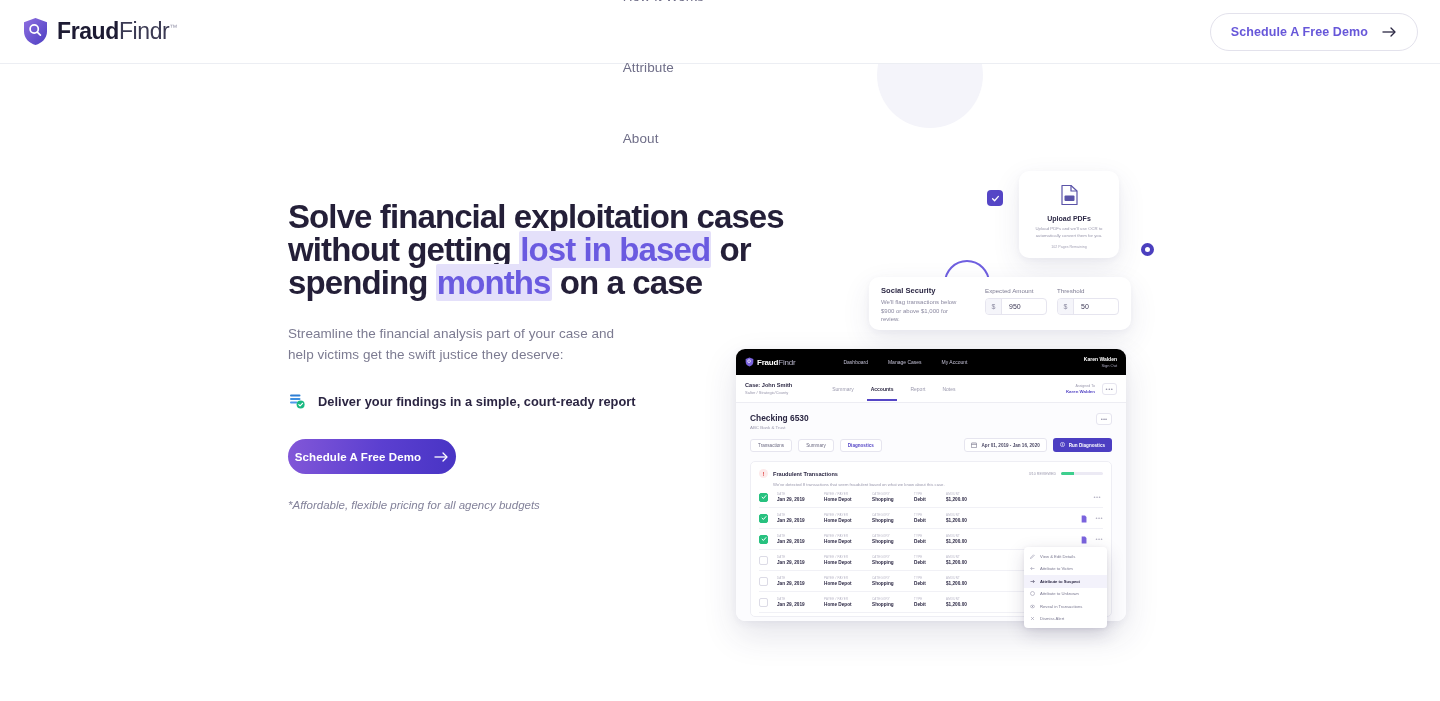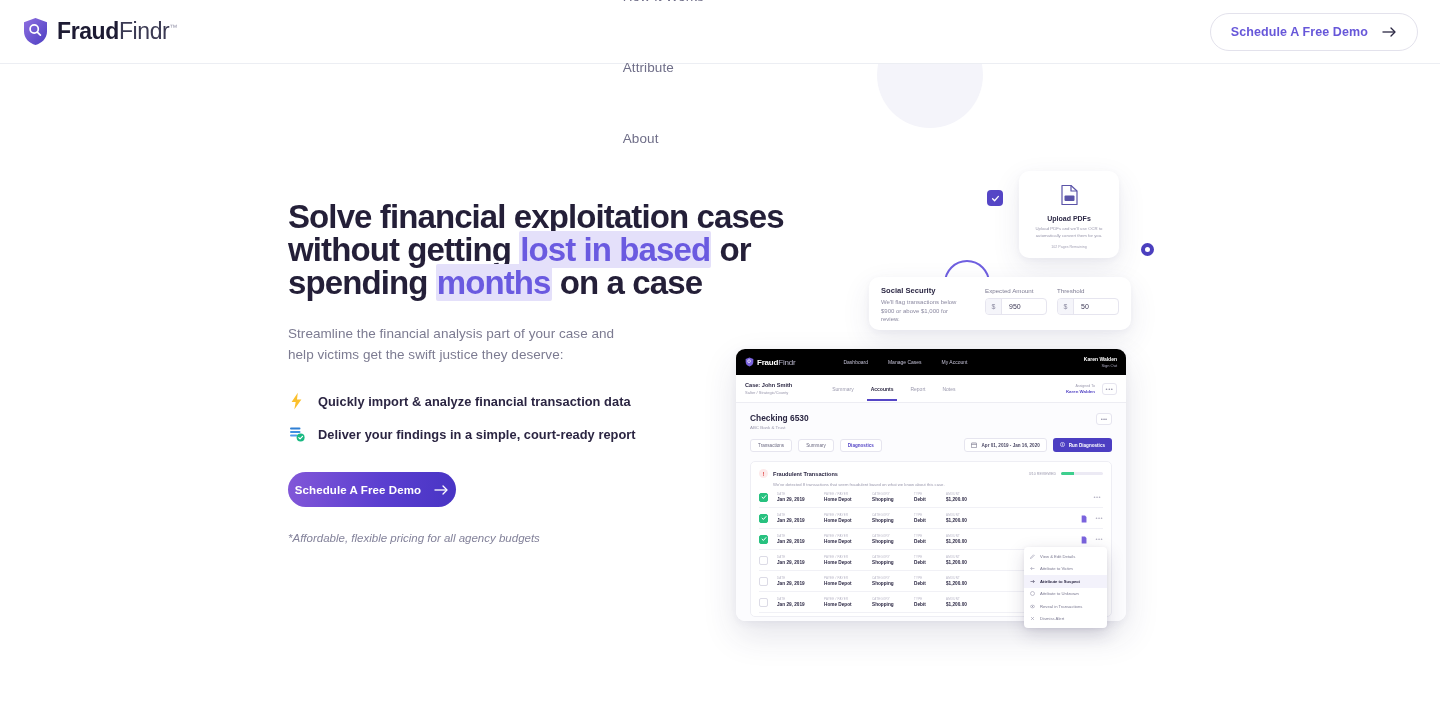--- a/index.html
+++ b/index.html
@@ -412,28 +412,20 @@
       <span>without getting </span><span class="hl">lost in based</span><span> or</span><br>
       <span>spending </span><span class="hl">months</span><span> on a case</span>
     </h1>
 
     <div class="subcopy">
       <div>Streamline the financial analysis part of your case and</div>
       <div>help victims get the swift justice they deserve:</div>
     </div>
 
     <div class="bullets">
-      <div class="bullet">
-        <span>
-          <svg class="ico" viewBox="0 0 17 18">
-              <polygon points="9.8,0.8 3.6,10 7.7,10 6.3,17.4 13.4,7.6 9,7.6" fill="#fbc02d"></polygon>
-            </svg>
-        </span>
-        <span class="txt">Quickly import &amp; analyze financial transaction data</span>
-      </div>
       <div class="bullet">
         <span>
           <svg class="ico" viewBox="0 0 17 18">
             <rect x="2" y="2.5" width="10.5" height="2" rx="1" fill="#2f7fd4"></rect>
             <rect x="2" y="6" width="10.5" height="2" rx="1" fill="#3e8fe0"></rect>
             <rect x="2" y="9.5" width="7.5" height="2" rx="1" fill="#4f9beb"></rect>
             <circle cx="12.6" cy="12.6" r="4" fill="#18b981"></circle>
             <polyline points="10.8,12.6 12.1,13.9 14.5,11.3" fill="none" stroke="#ffffff" stroke-width="1.2" stroke-linecap="round" stroke-linejoin="round"></polyline>
           </svg>
         </span>

